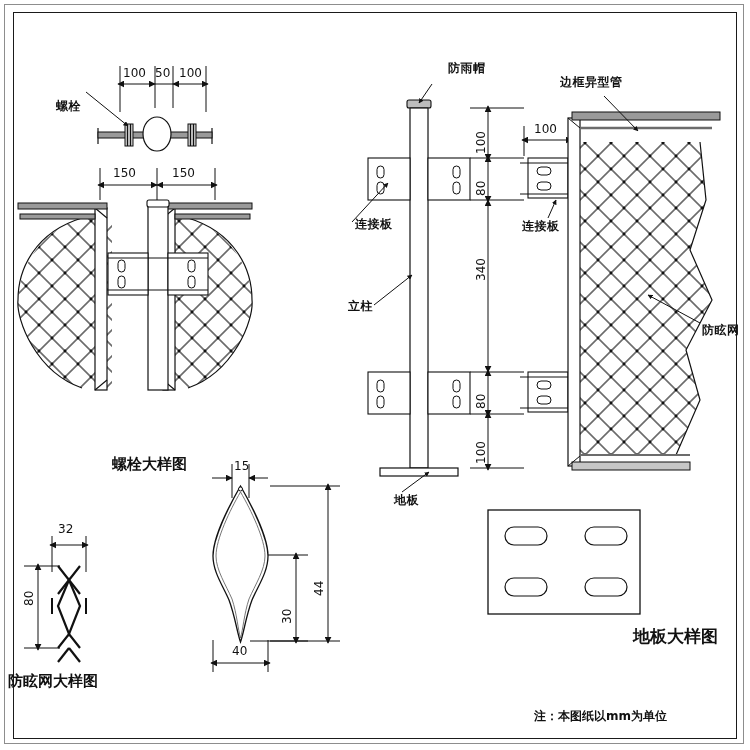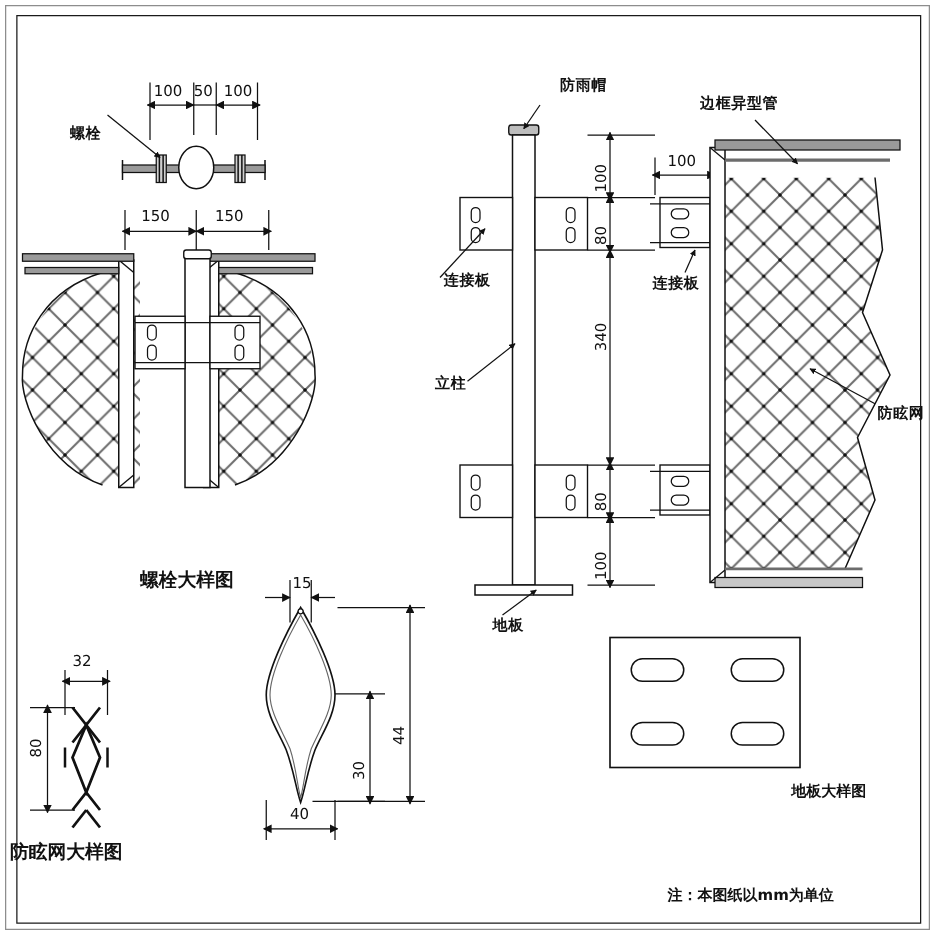--- a/index.html
+++ b/index.html
@@ -7,21 +7,21 @@
        font-family:"DejaVu Sans","Liberation Sans",sans-serif;}
   #sheet{position:relative;width:750px;height:750px;background:#fff;}
   .border-outer{position:absolute;left:4px;top:4px;width:740px;height:740px;
        border:1px solid #8d8d8d;box-sizing:border-box;}
   .border-inner{position:absolute;left:13px;top:12px;width:724px;height:727px;
        border:1px solid #1a1a1a;box-sizing:border-box;}
   svg{position:absolute;left:0;top:0;width:750px;height:750px;}
   .lbl{position:absolute;font-family:"DejaVu Sans","Liberation Sans",sans-serif;
        color:#111;white-space:nowrap;font-weight:bold;}
   .cn{font-size:12px;letter-spacing:.5px;}
-  .cn-sm{font-size:12px;}
+  .cn-sm{font-size:17px;}
   .dim{position:absolute;font-size:12px;color:#111;white-space:nowrap;
        font-family:"DejaVu Sans","Liberation Sans",sans-serif;}
   .dimv{transform-origin:left top;}
   .cap{position:absolute;font-size:15px;font-weight:bold;color:#111;white-space:nowrap;}
   .bigcap{position:absolute;font-size:38px;font-weight:bold;color:#111;
        white-space:nowrap;letter-spacing:2px;}
   .note{position:absolute;font-size:12px;font-weight:bold;color:#111;white-space:nowrap;}
 </style>
 </head>
 <body>

